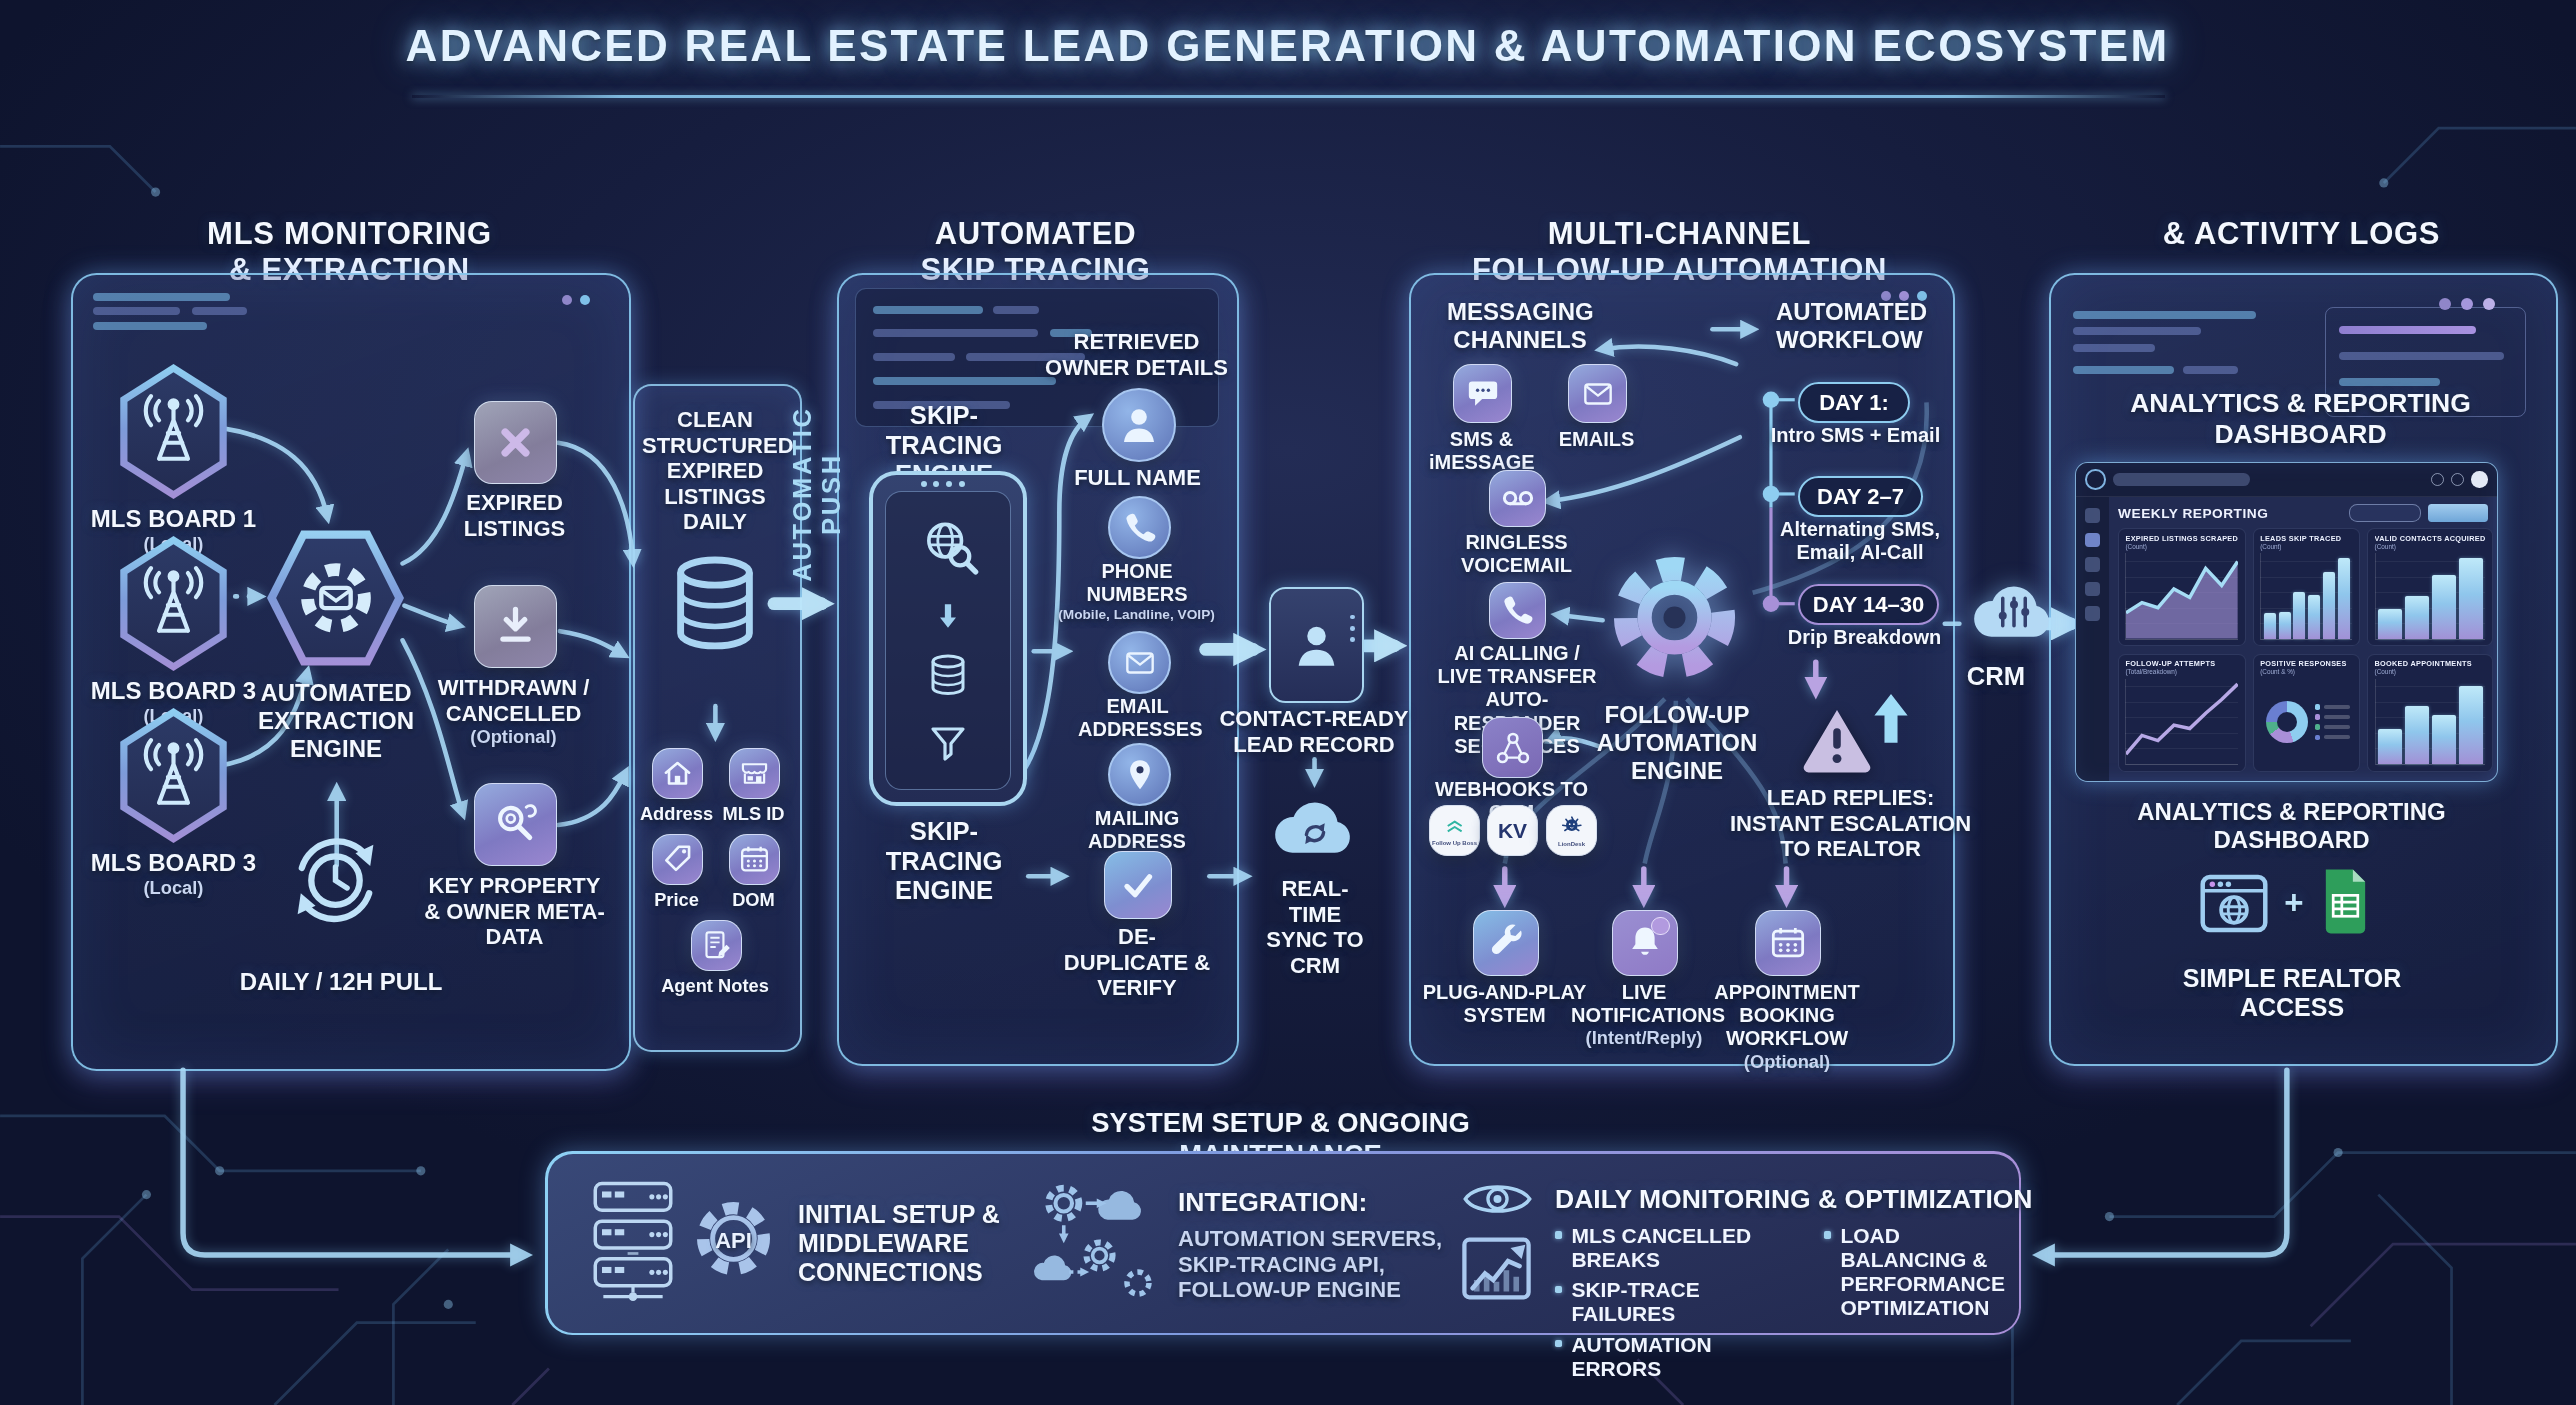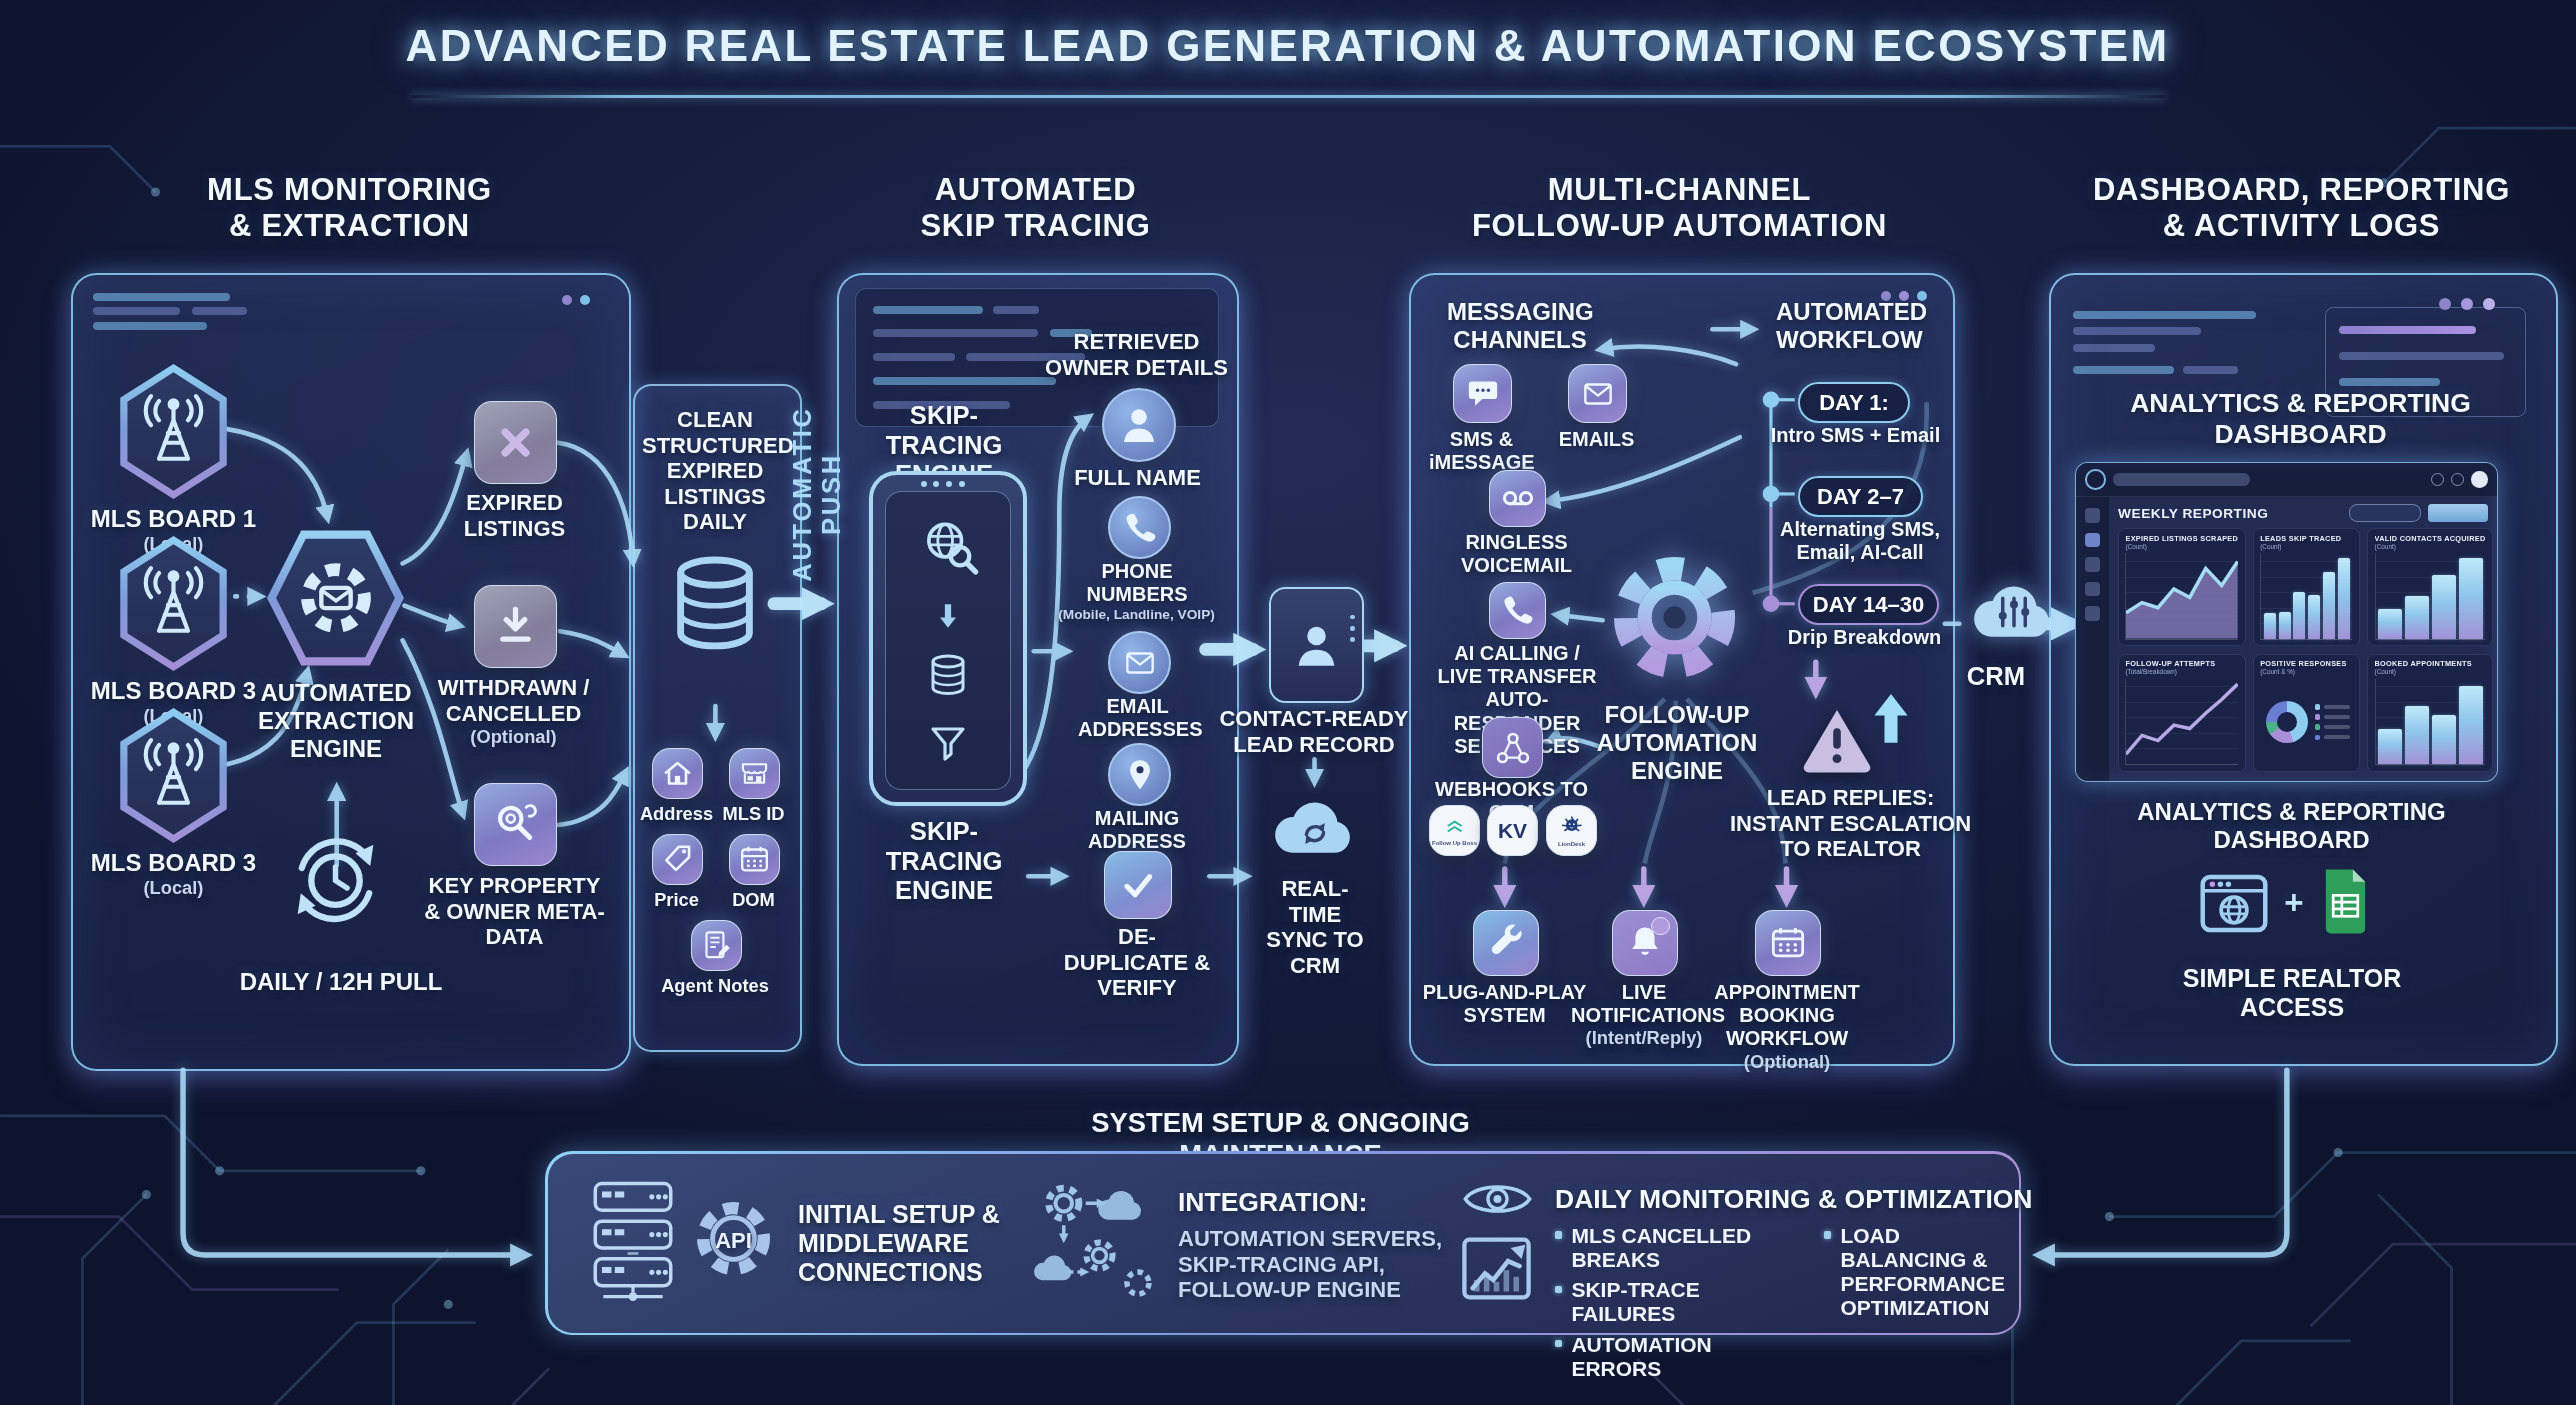--- a/index.html
+++ b/index.html
@@ -4,21 +4,21 @@
 <style>
   html,body{margin:0;padding:0;background:#0b102a;}
   .canvas{position:relative;width:2576px;height:1405px;overflow:hidden;
     font-family:"Liberation Sans",sans-serif;
     background:radial-gradient(ellipse 1464px 823px at 50% 32%,#232c55 0%,#161d3e 55%,#0e142e 100%);}
   .abs{position:absolute;}
   .c{position:absolute;text-align:center;color:#f4f8ff;font-weight:700;line-height:1.16;
      text-shadow:0 1.8px 6.4px rgba(0,0,0,.7),0 0 11px rgba(90,150,230,.35);}
   .left{text-align:left;}
   .s48{font-size:44px;letter-spacing:2.3px;color:#e3f2ff;text-shadow:0 0 16.5px rgba(150,215,255,.8),0 0 40px rgba(110,180,255,.45),0 1.8px 3.7px rgba(0,0,0,.6);}
-  .s34{font-size:31px;letter-spacing:0.7px;}
+  .s34{font-size:31px;letter-spacing:0.7px;margin-top:44px;}
   .s30{font-size:27.4px;}.s29{font-size:26.5px;}.s28{font-size:25.6px;}.s27{font-size:25px;}
   .s26{font-size:24px;}.s24{font-size:22px;}.s23{font-size:21px;}.s22{font-size:20px;}
   .s20{font-size:18.3px;}.s15{font-size:13.7px;}
   .dim{color:#c9d6f1;}
   .panel{position:absolute;border-radius:25.6px;border:2.7px solid rgba(137,203,242,.9);
     background:linear-gradient(160deg,rgba(72,92,156,.30),rgba(32,42,84,.48));
     box-shadow:0 0 25.6px rgba(110,185,255,.38),0 12.8px 31px rgba(130,105,220,.22),inset 0 0 64px rgba(100,150,255,.10);}
   .subbox{position:absolute;border-radius:18.3px;border:2.3px solid rgba(150,210,245,.85);
     background:linear-gradient(160deg,rgba(64,82,140,.38),rgba(36,46,92,.5));
     box-shadow:0 0 16.5px rgba(110,185,255,.3),inset 0 0 27.4px rgba(110,160,255,.1);}
@@ -411,21 +411,20 @@
 </div>
 <div class="c s34" style="left:807px;top:172px;width:457px">
   <span style="display:block">AUTOMATED</span>
   <span style="display:block">SKIP TRACING</span>
 </div>
 <div class="c s34" style="left:1451px;top:172px;width:457px">
   <span style="display:block">MULTI-CHANNEL</span>
   <span style="display:block">FOLLOW-UP AUTOMATION</span>
 </div>
 <div class="c s34" style="left:2073px;top:172px;width:457px">
-  <span style="display:block">DASHBOARD, REPORTING</span>
   <span style="display:block">&amp; ACTIVITY LOGS</span>
 </div>
 
 <div class="panel" style="left:71px;top:273px;width:556px;height:794px"></div>
 <div class="subbox" style="left:633px;top:384px;width:165px;height:664px"></div>
 <div class="panel" style="left:837px;top:273px;width:398px;height:789px"></div>
 <div class="panel" style="left:1409px;top:273px;width:542px;height:789px"></div>
 <div class="panel" style="left:2049px;top:273px;width:505px;height:789px"></div>
 
 <div class="abs">

